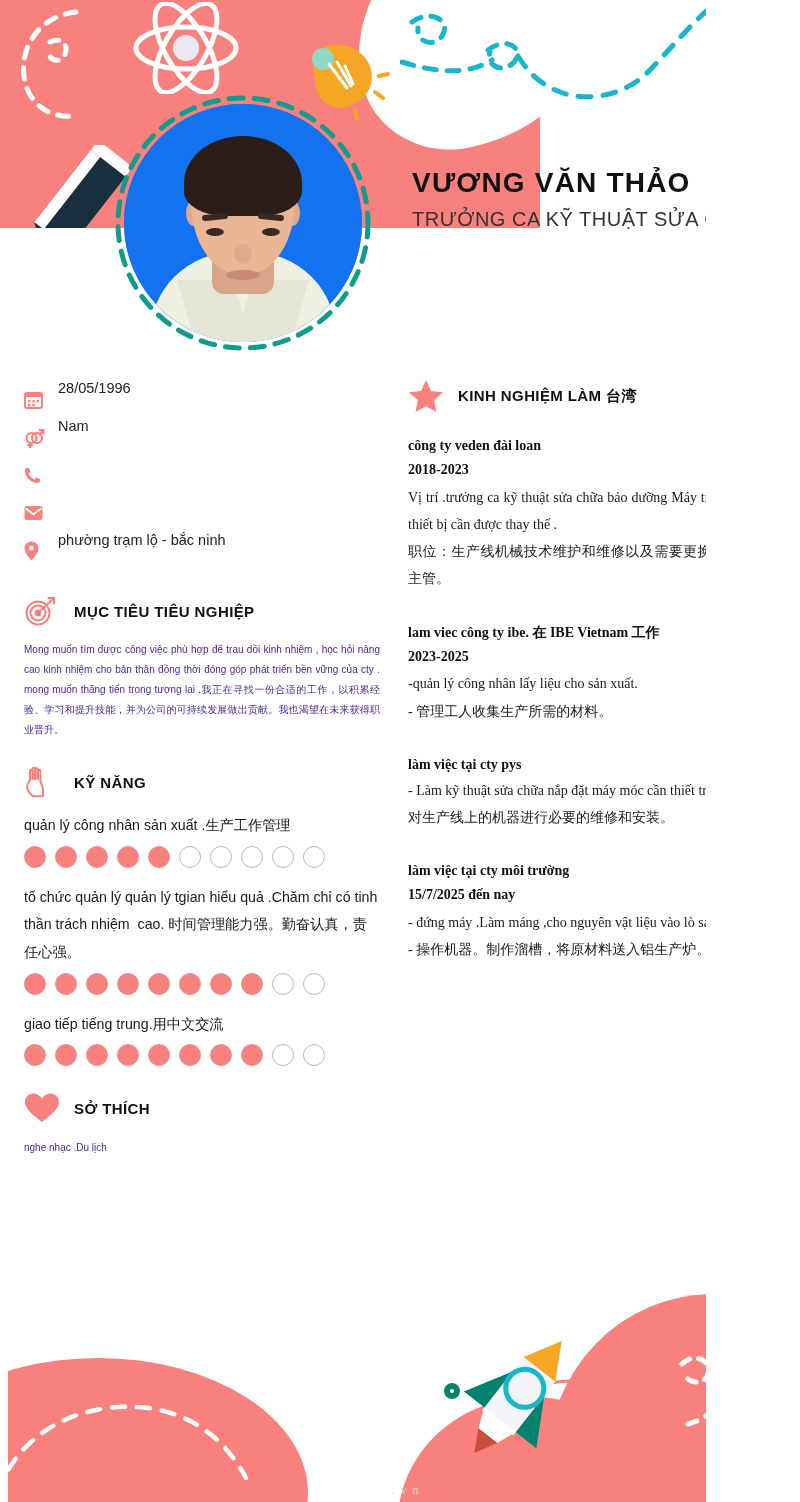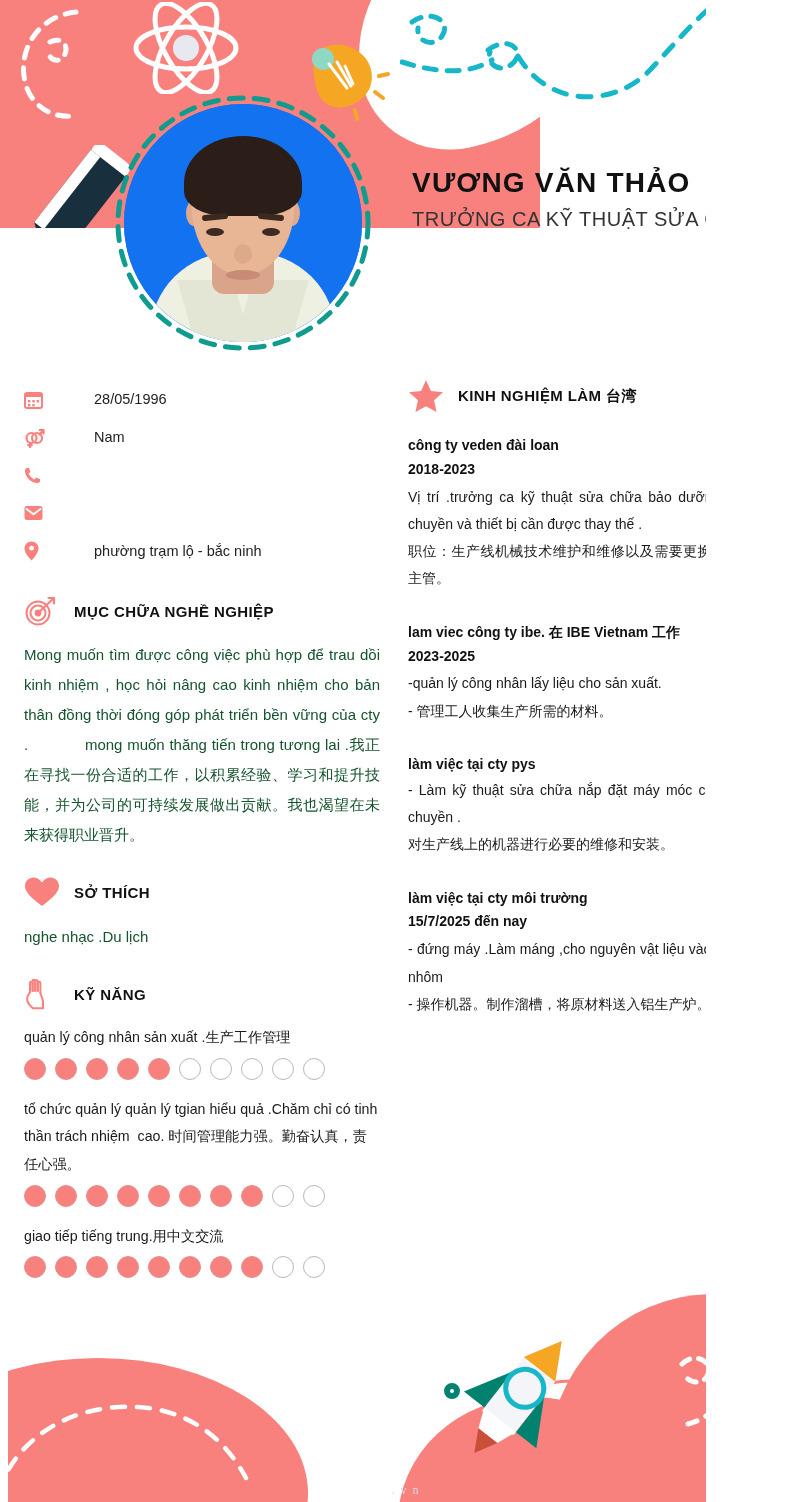--- a/index.html
+++ b/index.html
@@ -187,23 +187,21 @@
     letter-spacing: 0.5px;
   }
 
   
   .col-left { position: absolute; left: 24px; top: 380px; width: 356px; }
   .col-right { position: absolute; left: 408px; top: 378px; width: 376px; }
 
   
   .contact-row {
     display: flex;
-    align-items: center;
     min-height: 38px;
-    gap: 36px;
   }
   .contact-ico {
     width: 34px;
     flex: 0 0 34px;
     display: flex;
     align-items: center;
     justify-content: flex-start;
   }
   .contact-txt {
     font-size: 14.5px;
@@ -219,22 +217,22 @@
   }
   .sec-ico { width: 36px; flex: 0 0 36px; display: flex; align-items: center; }
   .sec-title {
     font-size: 15px;
     font-weight: bold;
     color: #111111;
     letter-spacing: 0.4px;
   }
 
   .body-txt {
-    font-size: 15px;
-    color: #14532d;
+    font-size: 10px;
+    color: #4c1d95;
     line-height: 2.0;
     text-align: justify;
     white-space: pre-wrap;
   }
 
   .sec-block { margin-top: 26px; }
 
   
   .skill-name {
     font-size: 14.2px;
@@ -246,21 +244,21 @@
   .dots { display: flex; gap: 9px; margin-bottom: 16px; }
   .dot {
     width: 22px; height: 22px;
     border-radius: 50%;
     border: 1px solid #b9b9b9;
     background: #ffffff;
   }
   .dot.on { background: #f8817e; border-color: #e5908d; }
 
   
-  .exp-item { margin-bottom: 28px; }
+  .exp-item { margin-bottom: 28px; font-family: Liberation Serif, serif; }
   .exp-company {
     font-size: 14px;
     font-weight: bold;
     color: #111111;
     line-height: 1.7;
   }
   .exp-dates {
     font-size: 14px;
     font-weight: bold;
     color: #111111;
@@ -479,35 +477,23 @@
       <div class="sec-head">
         <span class="sec-ico">
           <svg width="32" height="30" viewBox="0 0 32 30">
             <circle cx="14" cy="17" r="11.5" fill="none" stroke="#f8817e" stroke-width="2"></circle>
             <circle cx="14" cy="17" r="7.5" fill="none" stroke="#f8817e" stroke-width="2"></circle>
             <circle cx="14" cy="17" r="3.4" fill="#f8817e"></circle>
             <path d="M14 17 L30 2" stroke="#f8817e" stroke-width="2.2" stroke-linecap="round"></path>
             <path d="M24.5 2 L30 2 L30 7.5" fill="none" stroke="#f8817e" stroke-width="2.2" stroke-linecap="round" stroke-linejoin="round"></path>
           </svg>
         </span>
-        <span class="sec-title">MỤC CHỮA NGHỀ NGHIỆP</span>
+        <span class="sec-title">MỤC TIÊU TIÊU NGHIỆP</span>
       </div>
       <div class="body-txt">Mong muốn tìm được công việc phù hợp để trau dồi kinh nhiệm , học hỏi nâng cao kinh nhiệm cho bản thân đồng thời đóng góp phát triển bền vững của cty .            mong muốn thăng tiến trong tương lai .我正在寻找一份合适的工作，以积累经验、学习和提升技能，并为公司的可持续发展做出贡献。我也渴望在未来获得职业晋升。</div>
-    </div>
-
-    <div class="sec-block">
-      <div class="sec-head">
-        <span class="sec-ico">
-          <svg width="36" height="32" viewBox="0 0 36 32">
-            <path d="M18 30 C6 21 1 15.5 1 10 C1 5 5 1.5 9.4 1.5 C12.6 1.5 16 3.4 18 6.6 C20 3.4 23.4 1.5 26.6 1.5 C31 1.5 35 5 35 10 C35 15.5 30 21 18 30 Z" fill="#f8817e"></path>
-          </svg>
-        </span>
-        <span class="sec-title">SỞ THÍCH</span>
-      </div>
-      <div class="body-txt">nghe nhạc .Du lịch</div>
     </div>
 
     <div class="sec-block">
       <div class="sec-head">
         <span class="sec-ico">
           <svg width="28" height="32" viewBox="0 0 28 32">
             <g fill="none" stroke="#f8817e" stroke-width="2" stroke-linejoin="round" stroke-linecap="round">
               <path d="M6 14 L6 5 C6 3.4 8.6 3.4 8.6 5 L8.6 13"></path>
               <path d="M8.6 13 L8.6 3 C8.6 1.4 11.2 1.4 11.2 3 L11.2 13"></path>
               <path d="M11.2 13 L11.2 3.4 C11.2 1.8 13.8 1.8 13.8 3.4 L13.8 13"></path>
@@ -559,20 +545,32 @@
               <span class="dot on"></span>
               <span class="dot on"></span>
               <span class="dot on"></span>
               <span class="dot on"></span>
               <span class="dot"></span>
               <span class="dot"></span>
             </div>
         </div>
       </div>
     </div>
+
+    <div class="sec-block">
+      <div class="sec-head">
+        <span class="sec-ico">
+          <svg width="36" height="32" viewBox="0 0 36 32">
+            <path d="M18 30 C6 21 1 15.5 1 10 C1 5 5 1.5 9.4 1.5 C12.6 1.5 16 3.4 18 6.6 C20 3.4 23.4 1.5 26.6 1.5 C31 1.5 35 5 35 10 C35 15.5 30 21 18 30 Z" fill="#f8817e"></path>
+          </svg>
+        </span>
+        <span class="sec-title">SỞ THÍCH</span>
+      </div>
+      <div class="body-txt">nghe nhạc .Du lịch</div>
+    </div>
   </div>
 
   <div class="col-right">
     <div class="sec-head">
       <span class="sec-ico">
         <svg width="38" height="36" viewBox="0 0 38 36">
           <path d="M19 1 L24.2 12.6 L37 14 L27.5 22.6 L30.1 35 L19 28.7 L7.9 35 L10.5 22.6 L1 14 L13.8 12.6 Z" fill="#f8817e"></path>
         </svg>
       </span>
       <span class="sec-title">KINH NGHIỆM LÀM 台湾</span>

